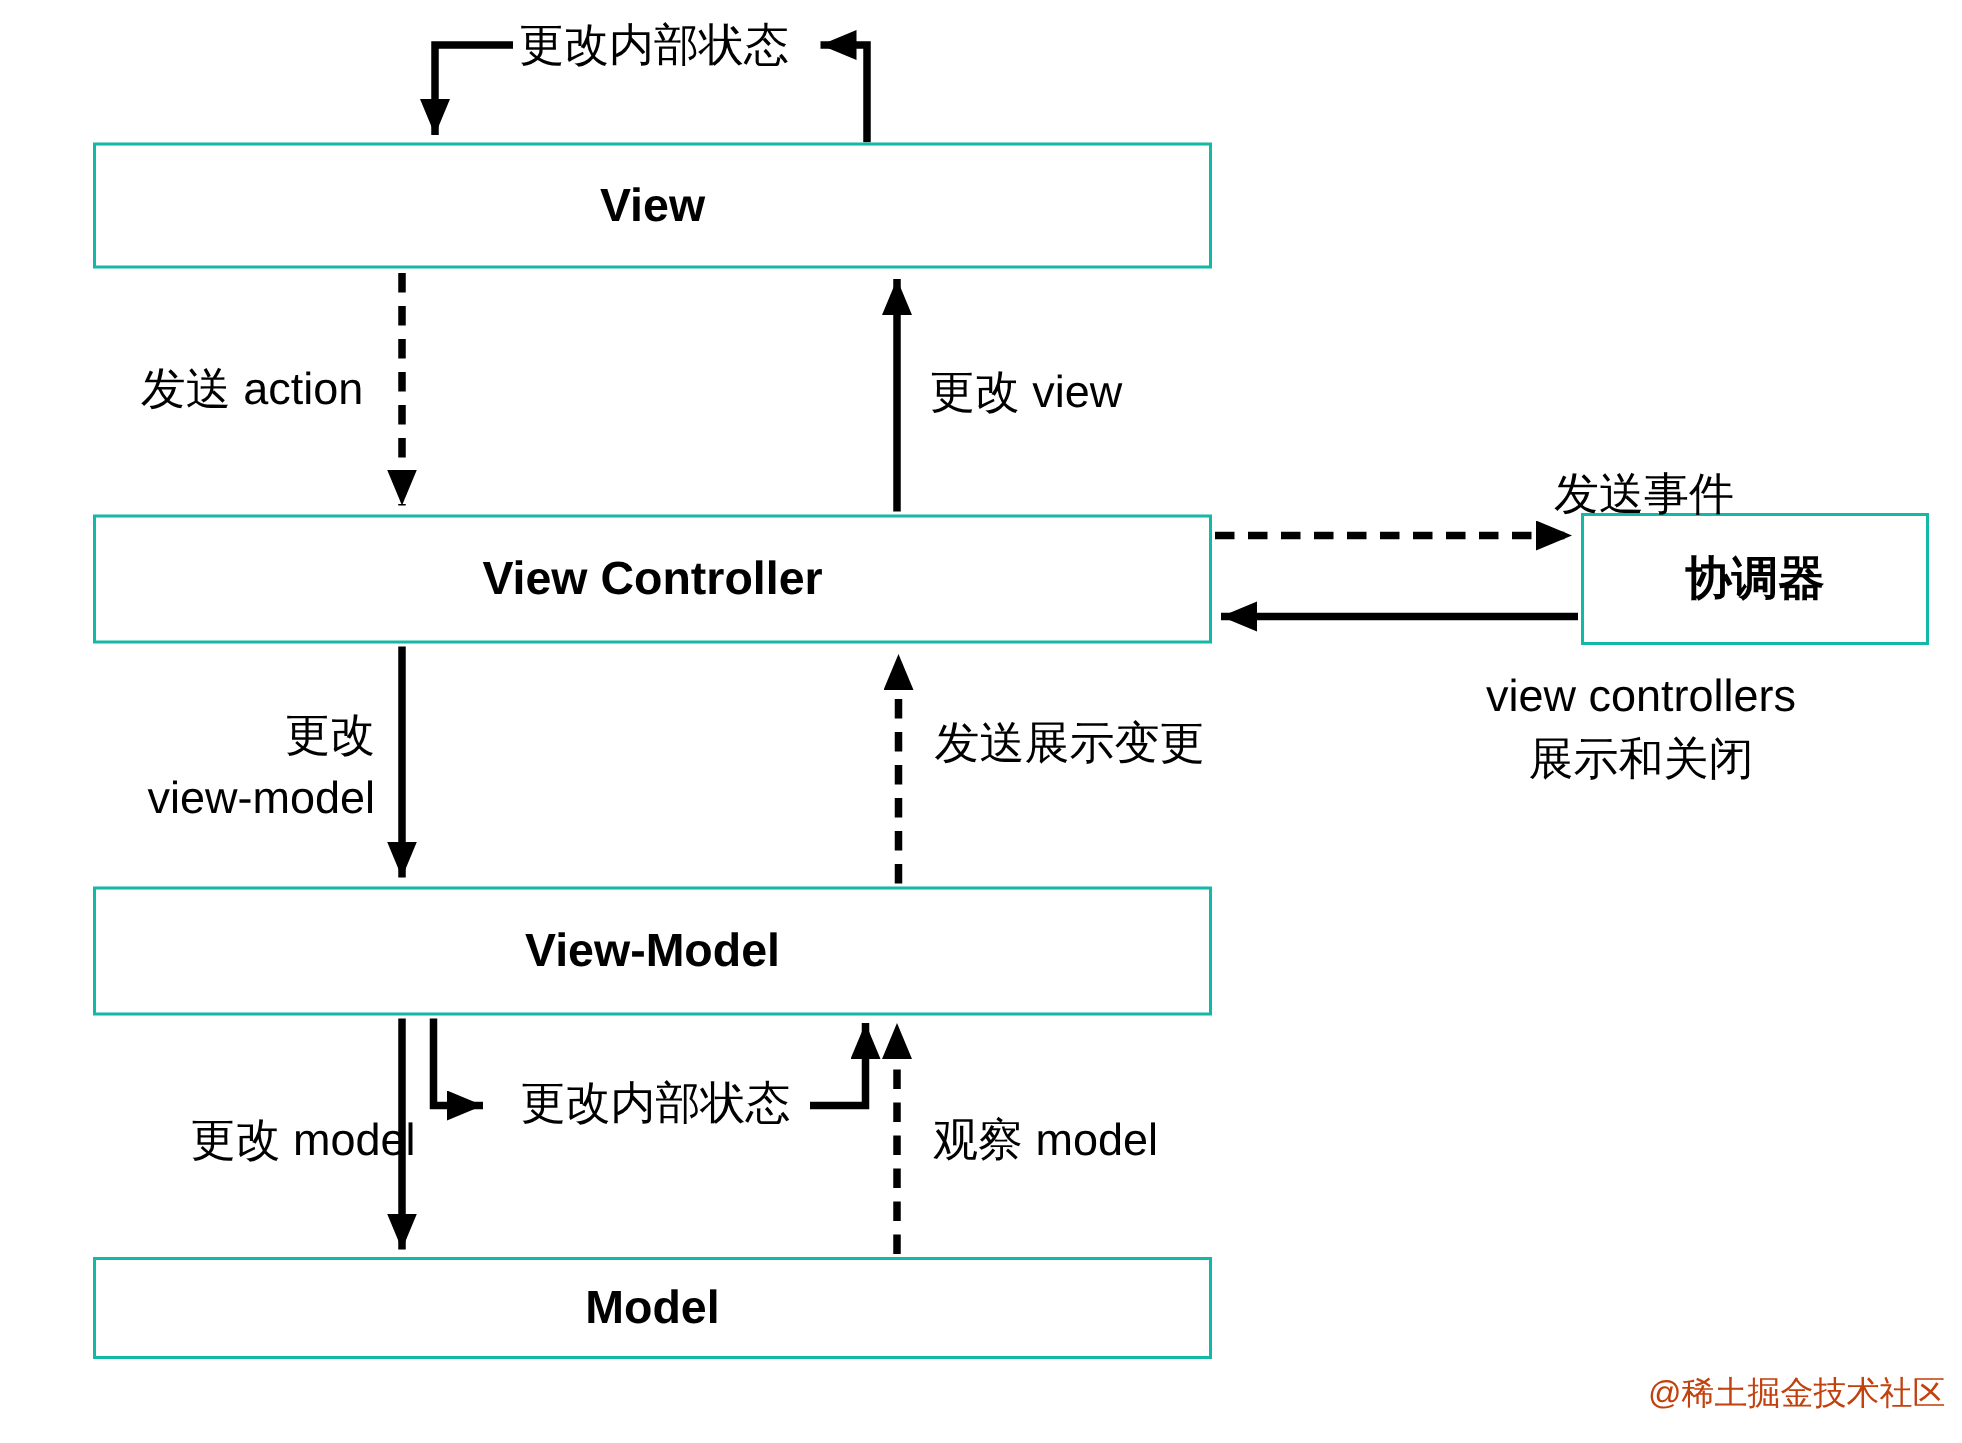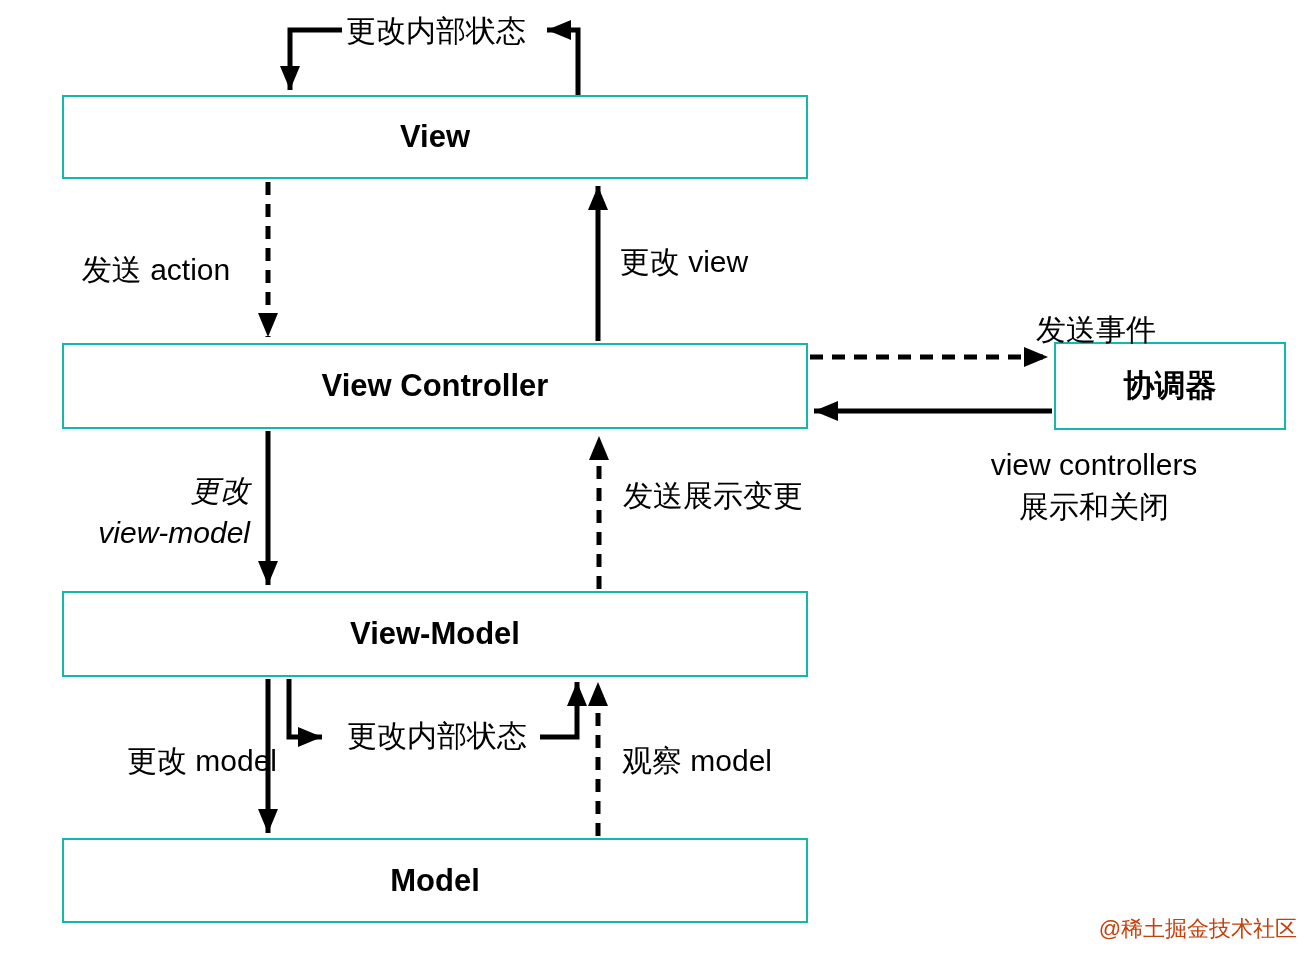--- a/index.html
+++ b/index.html
@@ -27,36 +27,36 @@
     justify-content: center;
     font-weight: bold;
     font-size: 31px;
     box-sizing: border-box;
     z-index: 1;
   }
   .box-view            { left: 62px;   top: 95px;  width: 746px; height: 84px; }
   .box-view-controller { left: 62px;   top: 343px; width: 746px; height: 86px; }
   .box-coordinator     { left: 1054px; top: 342px; width: 232px; height: 88px; }
   .box-view-model      { left: 62px;   top: 591px; width: 746px; height: 86px; }
-  .box-model           { left: 62px;   top: 838px; width: 746px; height: 85px; text-align: center; }
+  .box-model           { left: 62px;   top: 838px; width: 746px; height: 68px; text-align: center; }
 
   .edge-label {
     position: absolute;
     font-size: 30px;
     line-height: 36px;
     white-space: nowrap;
     z-index: 2;
   }
   .center-x { transform: translateX(-50%); }
   .lbl-view-loop        { left: 436px;  top: 13px; }
-  .lbl-send-action      { left: 156px;  top: 242px; margin-top: 10px; }
+  .lbl-send-action      { left: 168px;  top: 242px; }
   .lbl-change-view      { left: 684px;  top: 244px; }
   .lbl-send-event       { left: 1096px; top: 288px; margin-top: 24px; }
   .lbl-present-dismiss  { left: 1094px; top: 444px; text-align: center; line-height: 42px; }
-  .lbl-change-vm        { right: 1058px; top: 470px; text-align: right; line-height: 42px; transform: none; font-style: italic; }
+  .lbl-change-vm        { right: 1058px; top: 470px; text-align: right; line-height: 42px; transform: none; }
   .lbl-send-display     { left: 713px;  top: 478px; }
   .lbl-vm-loop          { left: 437px;  top: 718px; }
   .lbl-change-model     { left: 170px;  top: 743px; margin-left: 32px; }
   .lbl-observe-model    { left: 697px;  top: 743px; }
 
   .watermark {
     position: absolute;
     right: 11px;
     top: 914px;
     font-size: 22px;

